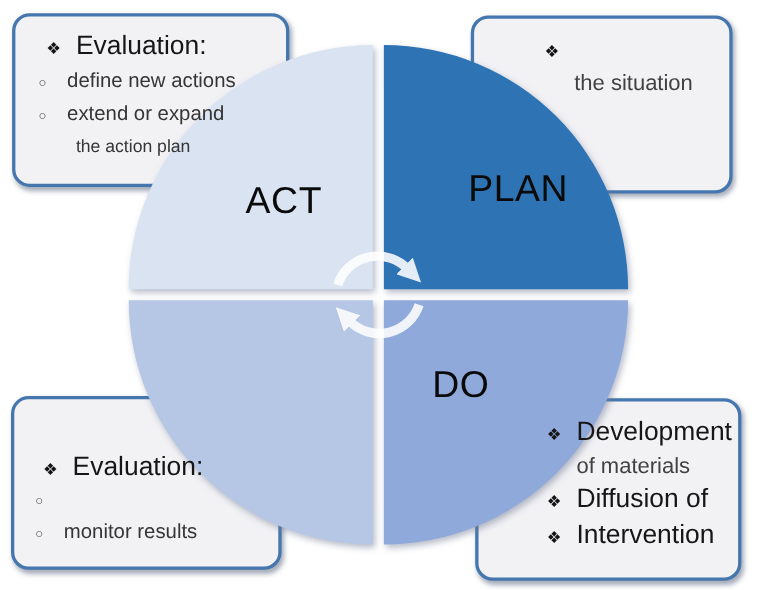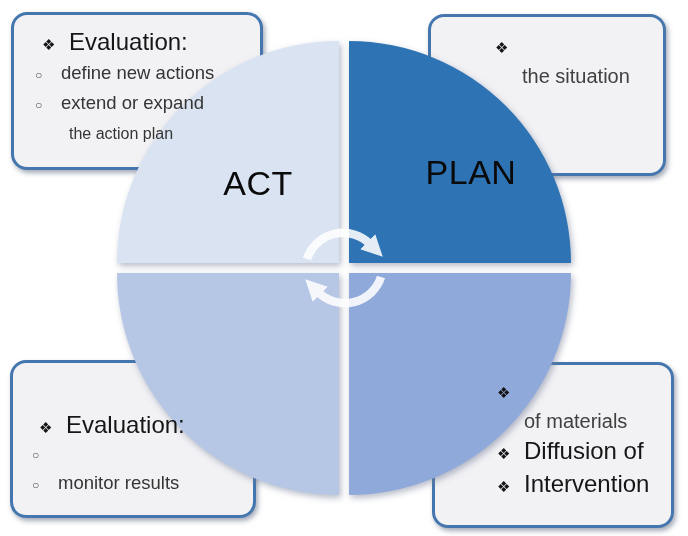--- a/index.html
+++ b/index.html
@@ -113,20 +113,21 @@
         <span class="bullet">○</span>
         <span class="txt">monitor results</span>
       </div>
     </div>
   </div>
 
   <div class="callout" id="callout-br" style="border-color: rgb(69, 119, 174);">
     <div class="content">
       <div class="line lv0">
         <span class="bullet">❖</span>
+        <span class="txt">Development</span>
       </div>
       <div class="line cont">
         <span class="txt">of materials</span>
       </div>
       <div class="line lv0">
         <span class="bullet">❖</span>
         <span class="txt">Diffusion of</span>
       </div>
       <div class="line lv0">
         <span class="bullet">❖</span>
@@ -137,20 +138,21 @@
 
   <div class="circle">
     <div class="quad q-act" style="background-color: rgb(217, 227, 242);"></div>
     <div class="quad q-plan" style="background-color: rgb(46, 115, 180);"></div>
     <div class="quad q-check" style="background-color: rgb(182, 199, 229);"></div>
     <div class="quad q-do" style="background-color: rgb(144, 169, 219);"></div>
   </div>
 
   <div class="qlabel" id="label-act">ACT</div>
   <div class="qlabel" id="label-plan">PLAN</div>
+  <div class="qlabel" id="label-do">DO</div>
 
   <svg class="cycle-icon" viewBox="-65 -65 130 130" xmlns="http://www.w3.org/2000/svg" aria-hidden="true">
     <defs>
       <marker id="ah" viewBox="0 0 10 10" refX="1.5" refY="5" markerWidth="2.5" markerHeight="2.5" orient="auto">
         <path d="M0 0 L10 5 L0 10 Z" fill="#ffffff"></path>
       </marker>
     </defs>
     <g stroke="#ffffff" stroke-width="8.5" fill="none" opacity="0.87">
       <path d="M -37 -9 A 38 38 0 0 1 26 -24" marker-end="url(#ah)"></path>
       <path d="M 37 9 A 38 38 0 0 1 -26 24" marker-end="url(#ah)"></path>

